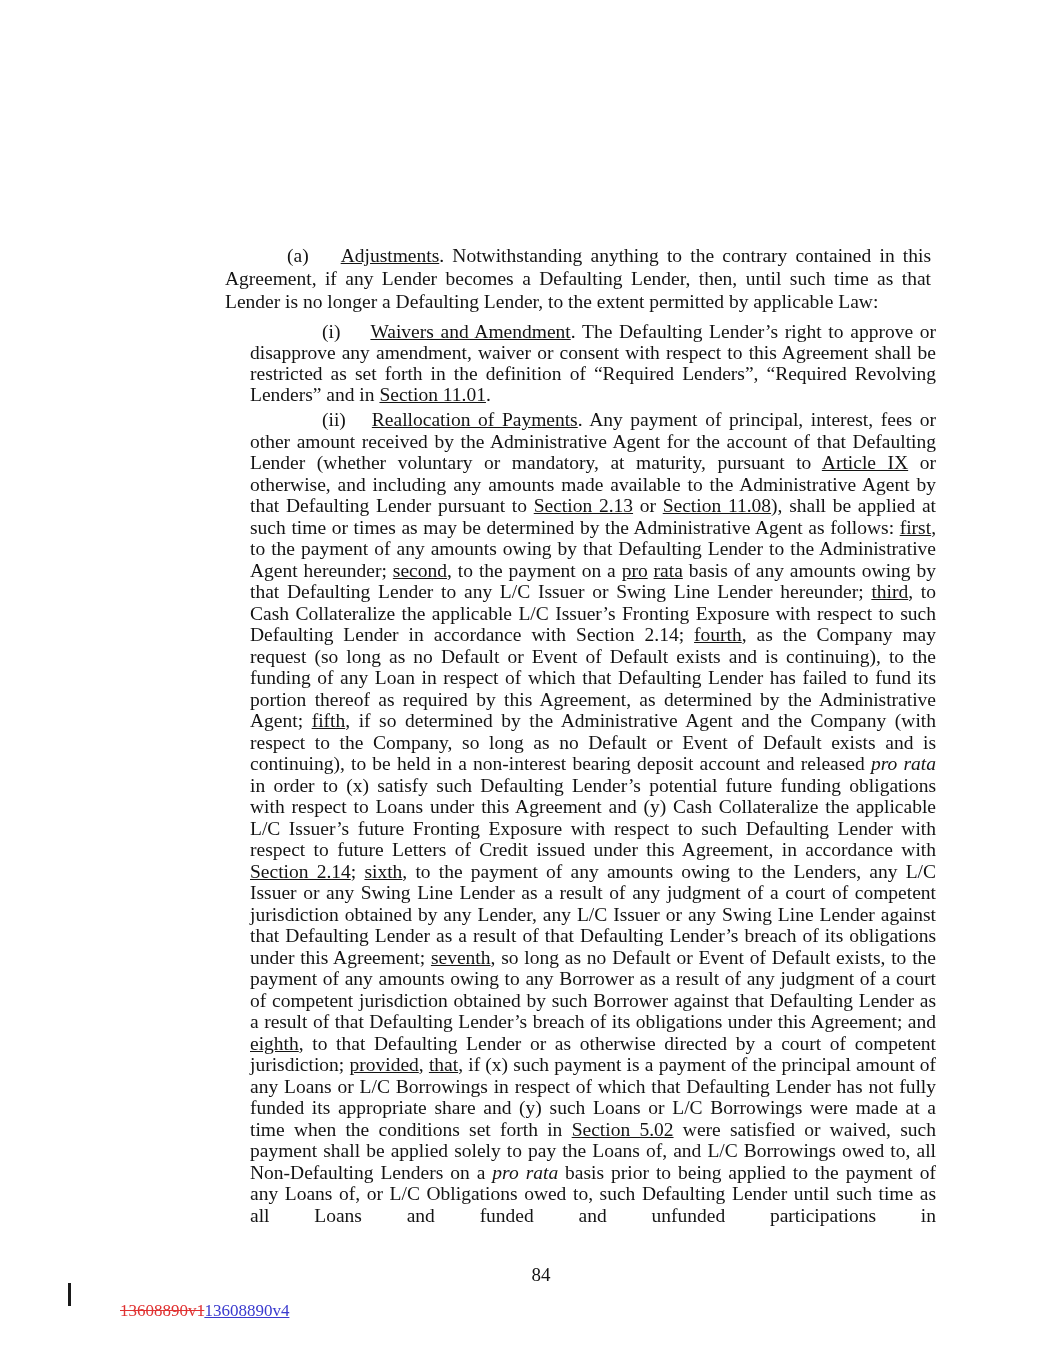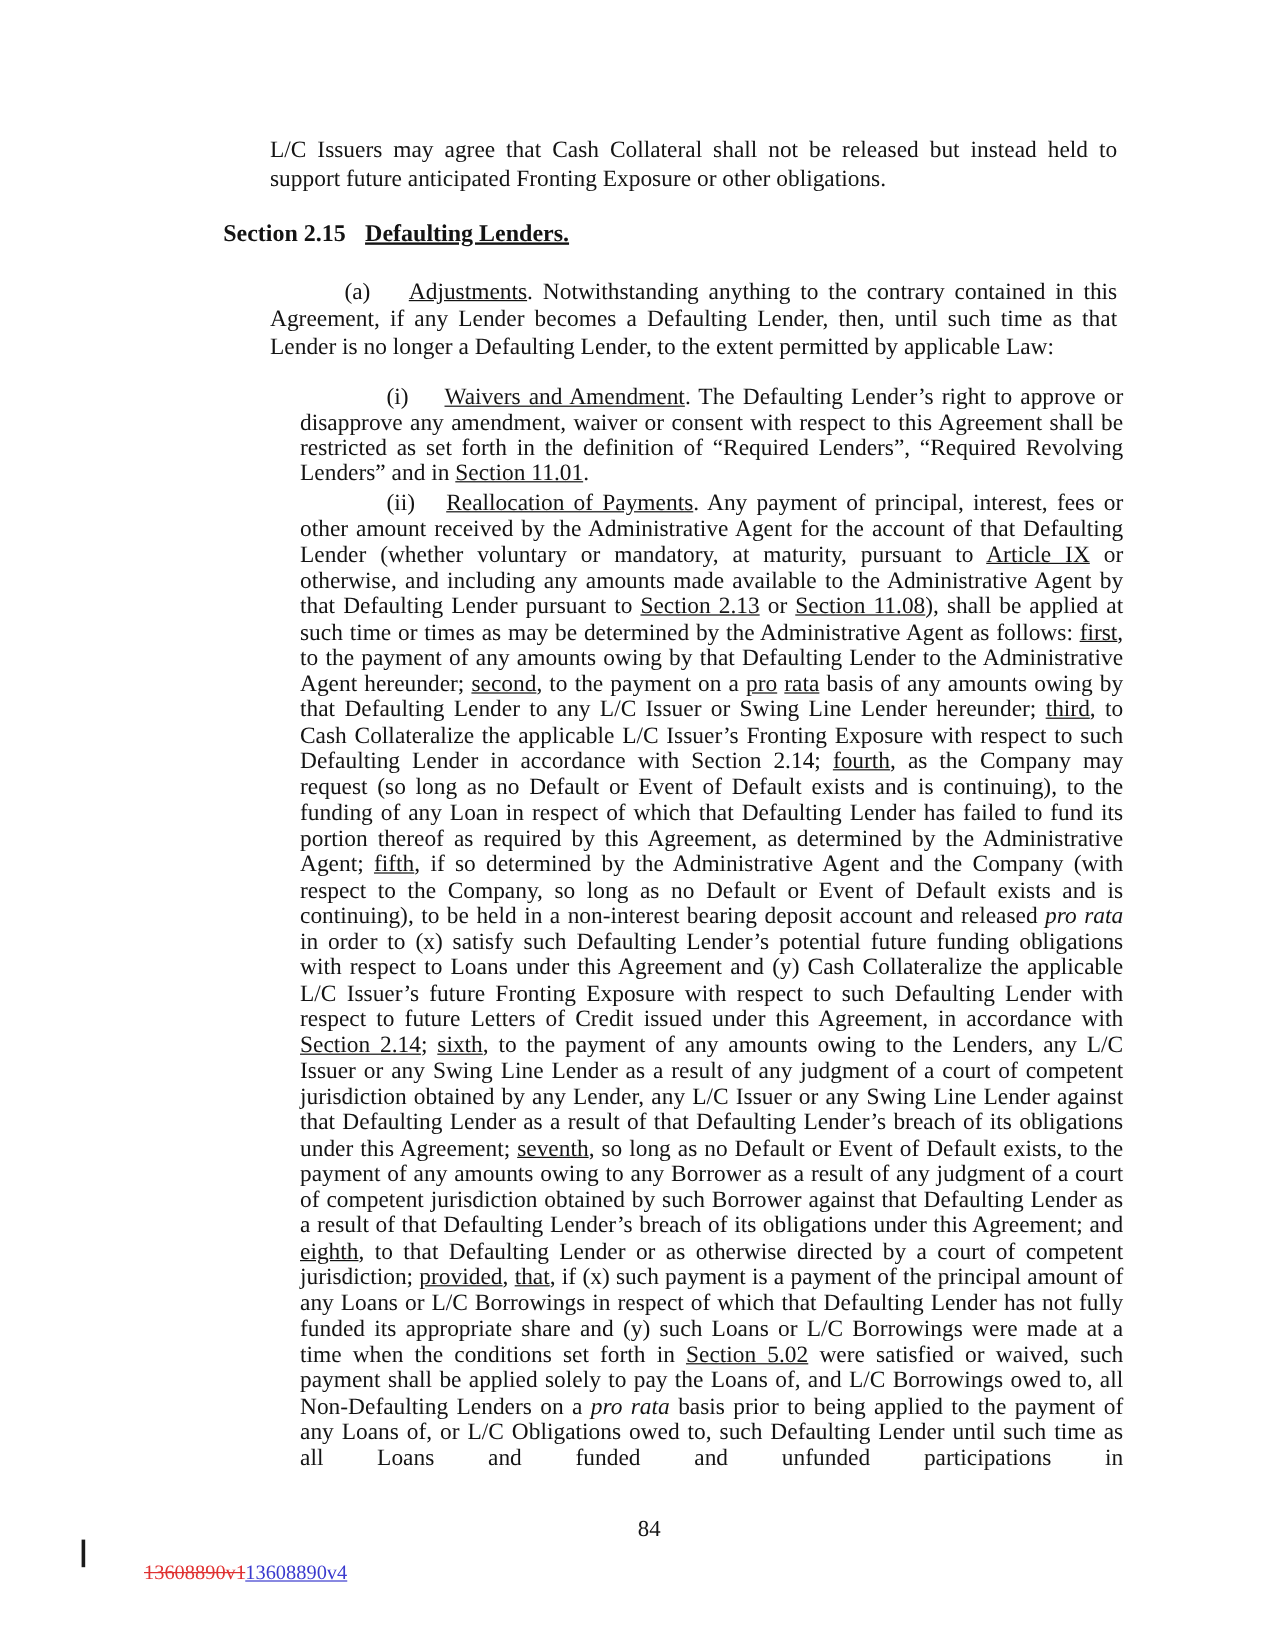--- a/index.html
+++ b/index.html
@@ -13,21 +13,21 @@
     color: #141414;
     overflow: hidden;
   }
   .para {
     position: absolute;
     text-align: justify;
     font-size: 19.5px;
     line-height: 22px;
   }
   .p-continuation { left: 225px; top: 114px;  width: 706px; line-height: 23.5px; }
-  .p-a            { left: 225px; top: 232px;  width: 706px; line-height: 23px; text-indent: 62px; }
+  .p-a            { left: 225px; top: 244px;  width: 706px; line-height: 23px; text-indent: 62px; }
   .p-i            { left: 250px; top: 321px;  width: 686px; line-height: 21px; text-indent: 72px; }
   .p-ii           { left: 250px; top: 409px;  width: 686px; line-height: 21.5px; text-indent: 72px;
                     text-align-last: justify; }
   .heading {
     position: absolute;
     left: 186px; top: 184px;
     font-size: 20px;
     font-weight: bold;
     white-space: nowrap;
   }
@@ -62,25 +62,21 @@
   }
   .stamp-inserted {
     text-decoration: underline;
   }
 </style>
 </head>
 <body>
 
 <div class="page">
 
-  <div class="para p-continuation"><span class="run-n">L/C Issuers may agree that Cash Collateral shall not be released but instead held to support future anticipated Fronting Exposure or other obligations.</span></div>
 
-  <div class="heading">
-    <span>Section 2.15</span><span class="tab-h"></span><span class="title">Defaulting Lenders.</span>
-  </div>
 
   <div class="para p-a"><span class="run-n">(a)</span><span class="run-tab" style="width: 32px;"></span><span class="run-u">Adjustments</span><span class="run-n">.  Notwithstanding anything to the contrary contained in this Agreement, if any Lender becomes a Defaulting Lender, then, until such time as that Lender is no longer a Defaulting Lender, to the extent permitted by applicable Law:</span></div>
 
   <div class="para p-i"><span class="run-n">(i)</span><span class="run-tab" style="width: 30px;"></span><span class="run-u">Waivers and Amendment</span><span class="run-n">.  The Defaulting Lender’s right to approve or disapprove any amendment, waiver or consent with respect to this Agreement shall be restricted as set forth in the definition of “Required Lenders”, “Required Revolving Lenders” and in </span><span class="run-u">Section 11.01</span><span class="run-n">.</span></div>
 
   <div class="para p-ii"><span class="run-n">(ii)</span><span class="run-tab" style="width: 26px;"></span><span class="run-u">Reallocation of Payments</span><span class="run-n">.  Any payment of principal, interest, fees or other amount received by the Administrative Agent for the account of that Defaulting Lender (whether voluntary or mandatory, at maturity, pursuant to </span><span class="run-u">Article IX</span><span class="run-n"> or otherwise, and including any amounts made available to the Administrative Agent by that Defaulting Lender pursuant to </span><span class="run-u">Section 2.13</span><span class="run-n"> or </span><span class="run-u">Section 11.08</span><span class="run-n">), shall be applied at such time or times as may be determined by the Administrative Agent as follows: </span><span class="run-u">first</span><span class="run-n">, to the payment of any amounts owing by that Defaulting Lender to the Administrative Agent hereunder; </span><span class="run-u">second</span><span class="run-n">, to the payment on a </span><span class="run-u">pro</span><span class="run-n"> </span><span class="run-u">rata</span><span class="run-n"> basis of any amounts owing by that Defaulting Lender to any L/C Issuer or Swing Line Lender hereunder; </span><span class="run-u">third</span><span class="run-n">, to Cash Collateralize the applicable L/C Issuer’s Fronting Exposure with respect to such Defaulting Lender in accordance with Section 2.14; </span><span class="run-u">fourth</span><span class="run-n">, as the Company may request (so long as no Default or Event of Default exists and is continuing), to the funding of any Loan in respect of which that Defaulting Lender has failed to fund its portion thereof as required by this Agreement, as determined by the Administrative Agent; </span><span class="run-u">fifth</span><span class="run-n">, if so determined by the Administrative Agent and the Company (with respect to the Company, so long as no Default or Event of Default exists and is continuing), to be held in a non-interest bearing deposit account and released </span><span class="run-i">pro rata</span><span class="run-n"> in order to (x) satisfy such Defaulting Lender’s potential future funding obligations with respect to Loans under this Agreement and (y) Cash Collateralize the applicable L/C Issuer’s future Fronting Exposure with respect to such Defaulting Lender with respect to future Letters of Credit issued under this Agreement, in accordance with </span><span class="run-u">Section 2.14</span><span class="run-n">; </span><span class="run-u">sixth</span><span class="run-n">, to the payment of any amounts owing to the Lenders, any L/C Issuer or any Swing Line Lender as a result of any judgment of a court of competent jurisdiction obtained by any Lender, any L/C Issuer or any Swing Line Lender against that Defaulting Lender as a result of that Defaulting Lender’s breach of its obligations under this Agreement; </span><span class="run-u">seventh</span><span class="run-n">, so long as no Default or Event of Default exists, to the payment of any amounts owing to any Borrower as a result of any judgment of a court of competent jurisdiction obtained by such Borrower against that Defaulting Lender as a result of that Defaulting Lender’s breach of its obligations under this Agreement; and </span><span class="run-u">eighth</span><span class="run-n">, to that Defaulting Lender or as otherwise directed by a court of competent jurisdiction; </span><span class="run-u">provided</span><span class="run-n">, </span><span class="run-u">that</span><span class="run-n">, if (x) such payment is a payment of the principal amount of any Loans or L/C Borrowings in respect of which that Defaulting Lender has not fully funded its appropriate share and (y) such Loans or L/C Borrowings were made at a time when the conditions set forth in </span><span class="run-u">Section 5.02</span><span class="run-n"> were satisfied or waived, such payment shall be applied solely to pay the Loans of, and L/C Borrowings owed to, all Non-Defaulting Lenders on a </span><span class="run-i">pro rata</span><span class="run-n"> basis prior to being applied to the payment of any Loans of, or L/C Obligations owed to, such Defaulting Lender until such time as all Loans and funded and unfunded participations in</span></div>
 
   <div class="page-number">84</div>
 
   <div class="change-bar"></div>

